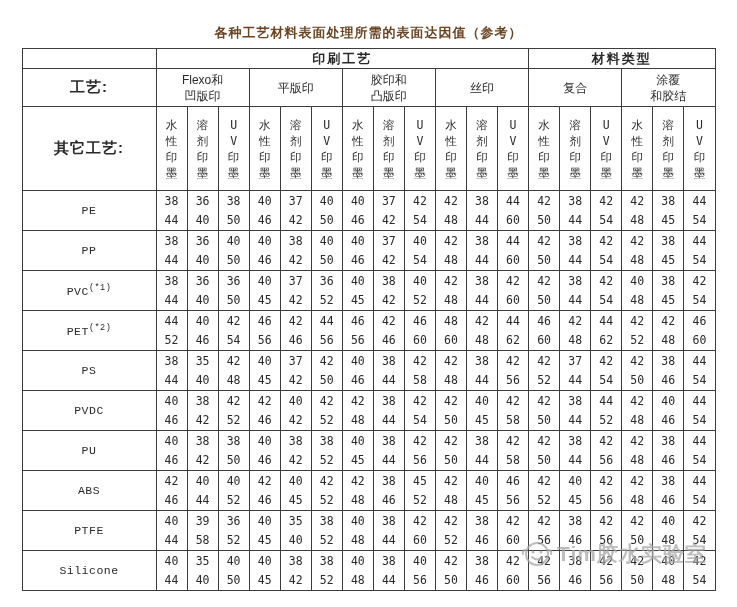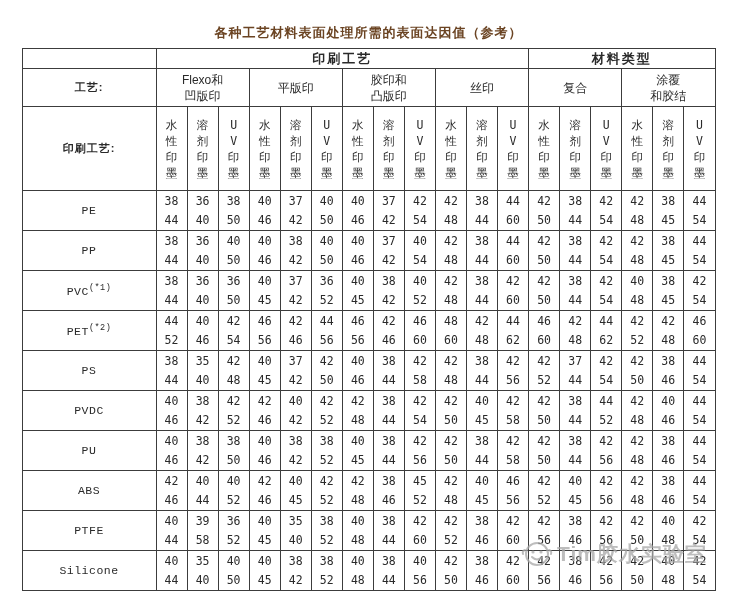--- a/index.html
+++ b/index.html
@@ -20,21 +20,21 @@
   table.dyn td{
     border:1px solid #3c3c3c;text-align:center;vertical-align:middle;
     padding:0;color:#2a2a2a;overflow:hidden;
   }
   col.mat-col{width:134px;}
   tr.r-top{height:20px;}
   tr.r-proc{height:38px;}
   tr.r-ink{height:84px;}
   tr.r-data{height:40px;}
   td.group-head{font-weight:bold;font-size:13px;color:#20203c;letter-spacing:2px;}
-  td.corner-label{font-weight:bold;font-size:11px;color:#37376d;letter-spacing:1px;}
+  td.corner-label{font-weight:bold;font-size:15px;color:#37376d;letter-spacing:1px;}
   td.proc{font-size:12px;color:#1d1d1d;}
   td.proc .pl{line-height:16px;}
   td.ink{font-size:11.5px;color:#1d1d1d;}
   td.ink .ch{line-height:16px;height:16px;font-family:"DejaVu Sans Mono", monospace;}
   td.mat{font-size:11.5px;font-family:Liberation Mono, monospace;color:#1d1d1d;letter-spacing:0.5px;}
   td.mat sup{font-size:8.5px;}
   td.val{font-size:11.5px;font-family:"DejaVu Sans Mono", monospace;color:#333;}
   td.val .v{line-height:19px;height:19px;}
   .watermark{
     position:absolute;left:520px;top:537px;display:flex;align-items:center;
@@ -98,21 +98,21 @@
           </td>
           <td class="proc" colspan="3">
             <div class="pl">复合</div>
           </td>
           <td class="proc" colspan="3">
             <div class="pl">涂覆</div>
             <div class="pl">和胶结</div>
           </td>
         </tr>
         <tr class="r-ink">
-          <td class="corner-label">印刷工艺:</td>
+          <td class="corner-label">其它工艺:</td>
           <td class="ink">
             <div class="ch">水</div>
             <div class="ch">性</div>
             <div class="ch">印</div>
             <div class="ch">墨</div>
           </td>
           <td class="ink">
             <div class="ch">溶</div>
             <div class="ch">剂</div>
             <div class="ch">印</div>

